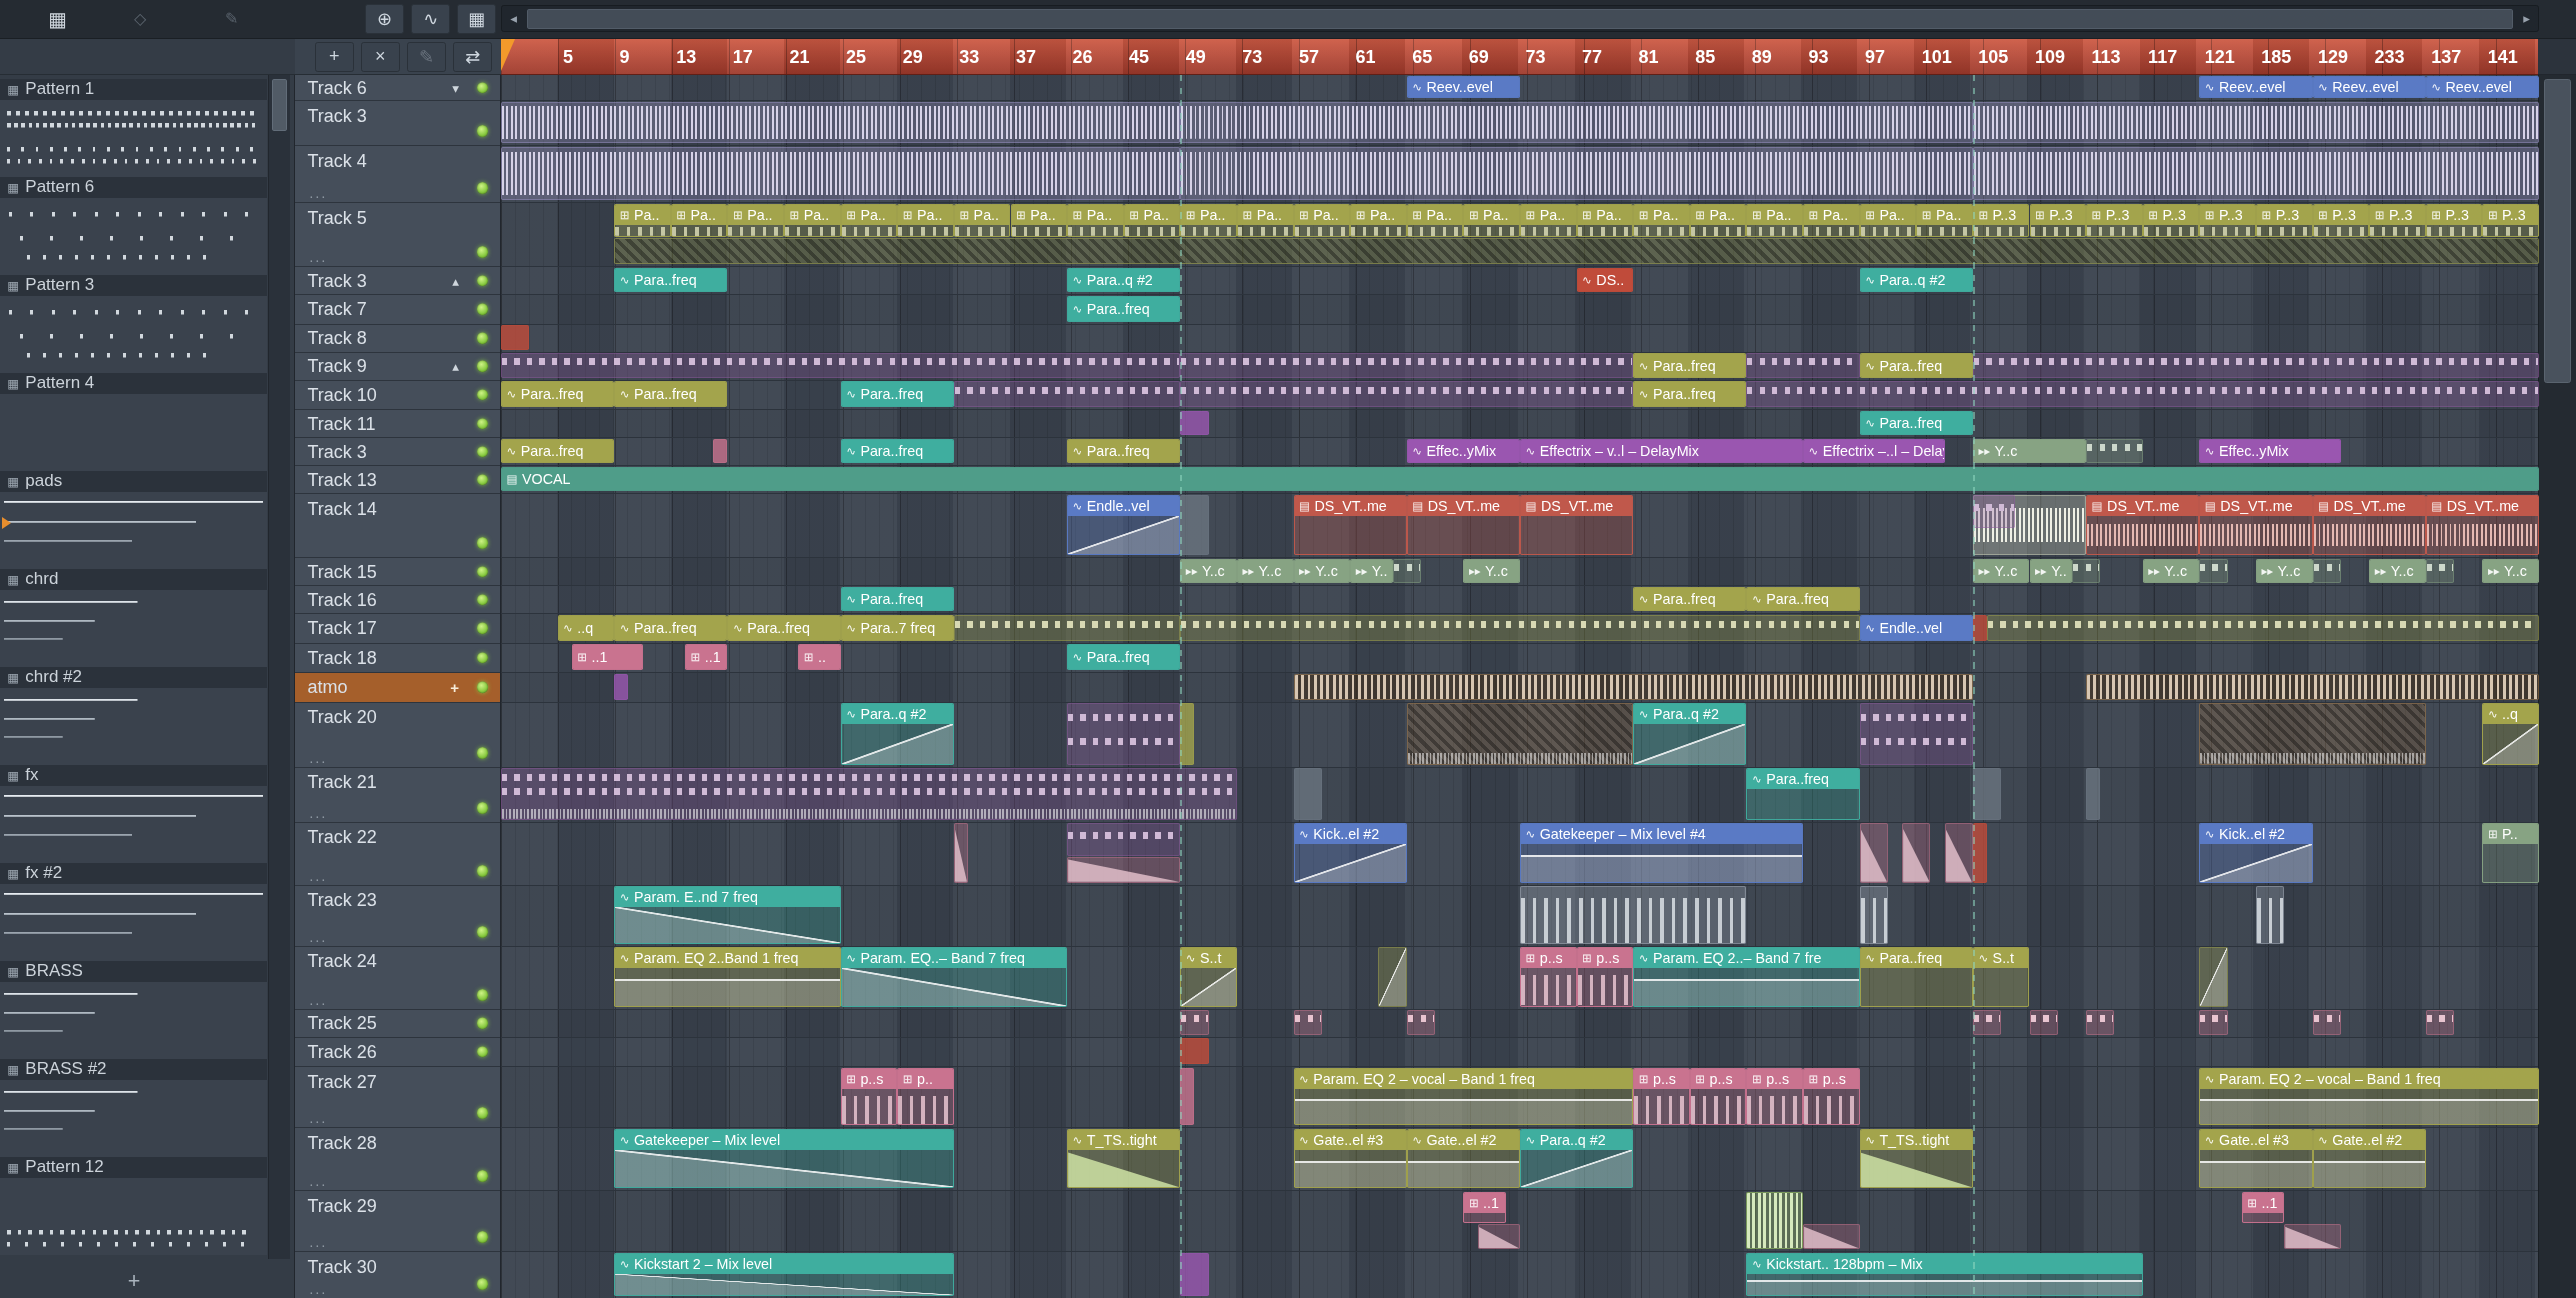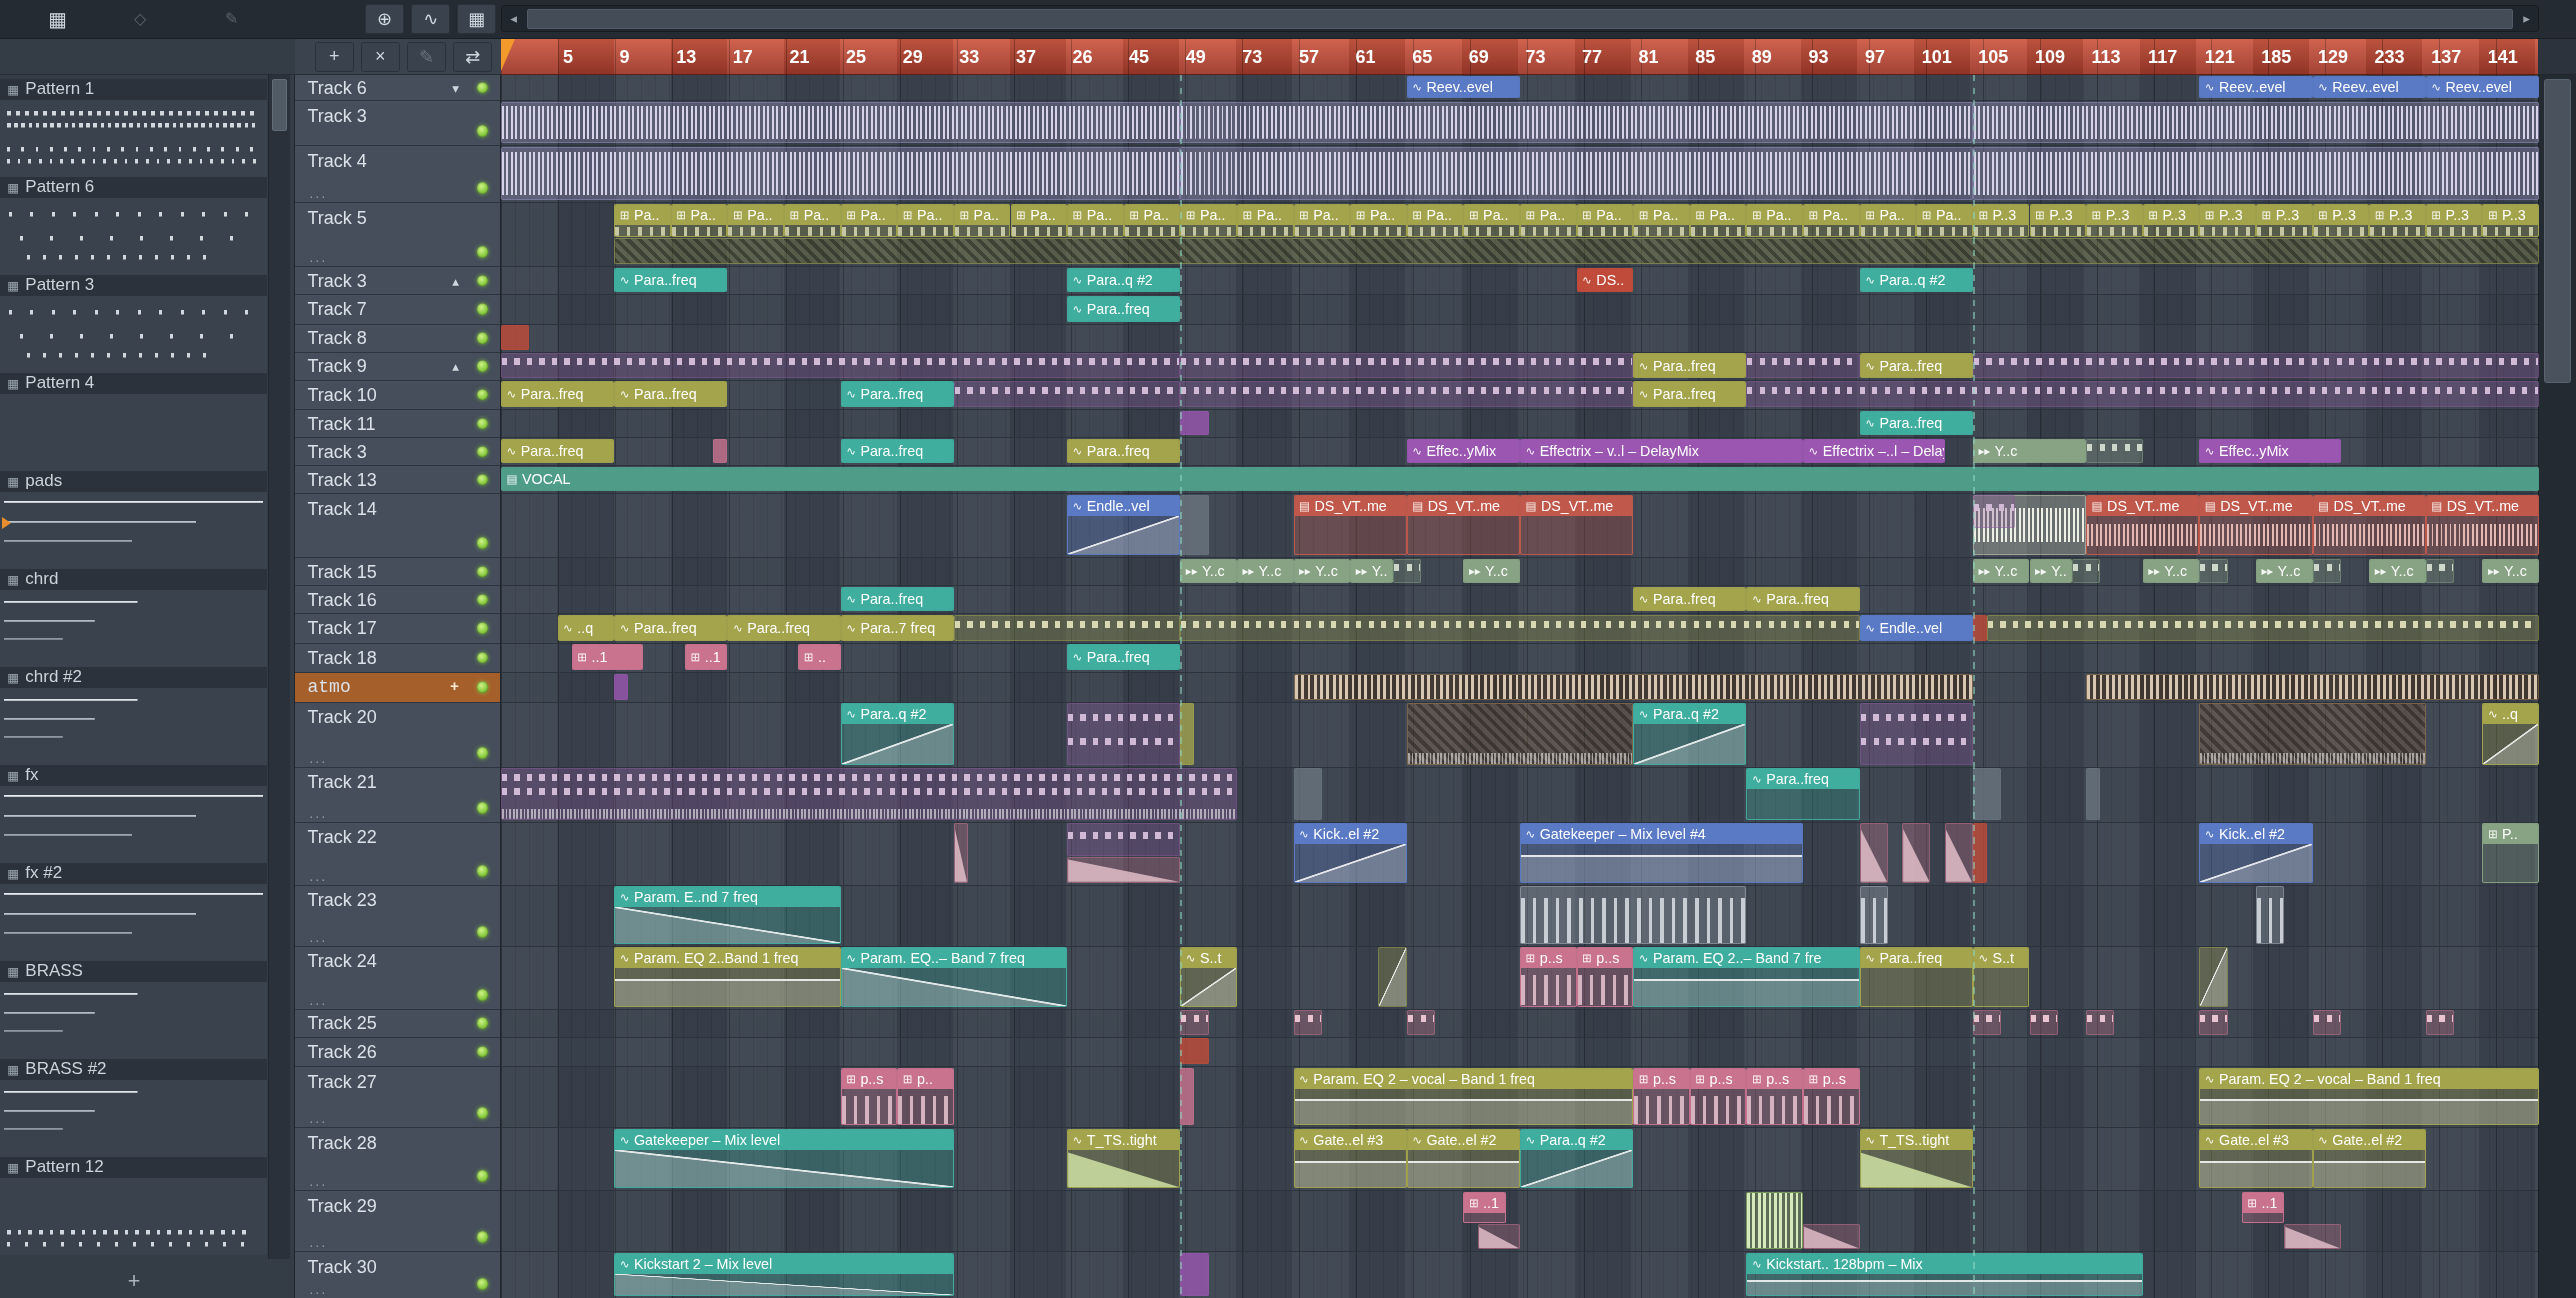--- a/index.html
+++ b/index.html
@@ -74,21 +74,21 @@
   .pmarker{position:absolute;left:1.8px;top:25px;width:0;height:0;
       border-left:9.8px solid #e88e2e;border-top:6.3px solid transparent;border-bottom:6.3px solid transparent;}
   .pscroll{position:absolute;left:268px;top:0;width:21.5px;height:1184px;background:#2a313a;border-left:0.9px solid #21262d;}
   .pthumb{position:absolute;left:2.7px;top:3.6px;width:15px;height:52px;background:#515b66;border-radius:1.8px;border:0.9px solid #626d79;}
   .paddbtn{position:absolute;left:107px;bottom:5.4px;width:54px;height:25px;color:#aab4be;font-size:21.5px;
       display:flex;align-items:center;justify-content:center;}
 
   
   .theaders{position:absolute;left:295px;top:75px;width:206px;height:1224px;background:#2f363e;border-right:0.9px solid #21262d;}
   .thead{position:relative;width:100%;background:#454e5a;border-bottom:0.9px solid #2d343d;}
-  .thead.hl{background:#a55f2b;font-family:Liberation Mono, monospace;}
+  .thead.hl{background:#a55f2b;}
   .tname{position:absolute;left:12.5px;top:50%;transform:translateY(-50%);font-size:18px;color:#dbe1e8;white-space:nowrap;}
   .thead.tall .tname{top:4.5px;transform:none;}
   .tdots{position:absolute;left:14.3px;bottom:0.9px;color:#8d97a2;font-size:15px;letter-spacing:1.8px;}
   .tarrow{position:absolute;right:41px;top:50%;transform:translateY(-50%);color:#cfd6dd;font-size:13.4px;}
   .tmove{position:absolute;right:41px;top:50%;transform:translateY(-50%);color:#f7ecd9;font-size:15px;font-weight:bold;}
   .led{position:absolute;right:11.6px;top:50%;transform:translateY(-50%);width:11.6px;height:11.6px;border-radius:50%;
        background:radial-gradient(circle at 40% 35%,#cdf285,#86c93e 60%,#5a9427);
        box-shadow:0 0 4.5px rgba(140,210,70,.75), inset 0 0 1.8px rgba(0,0,0,.45);}
   .thead.tall .led{top:auto;bottom:8px;transform:none;}
 

